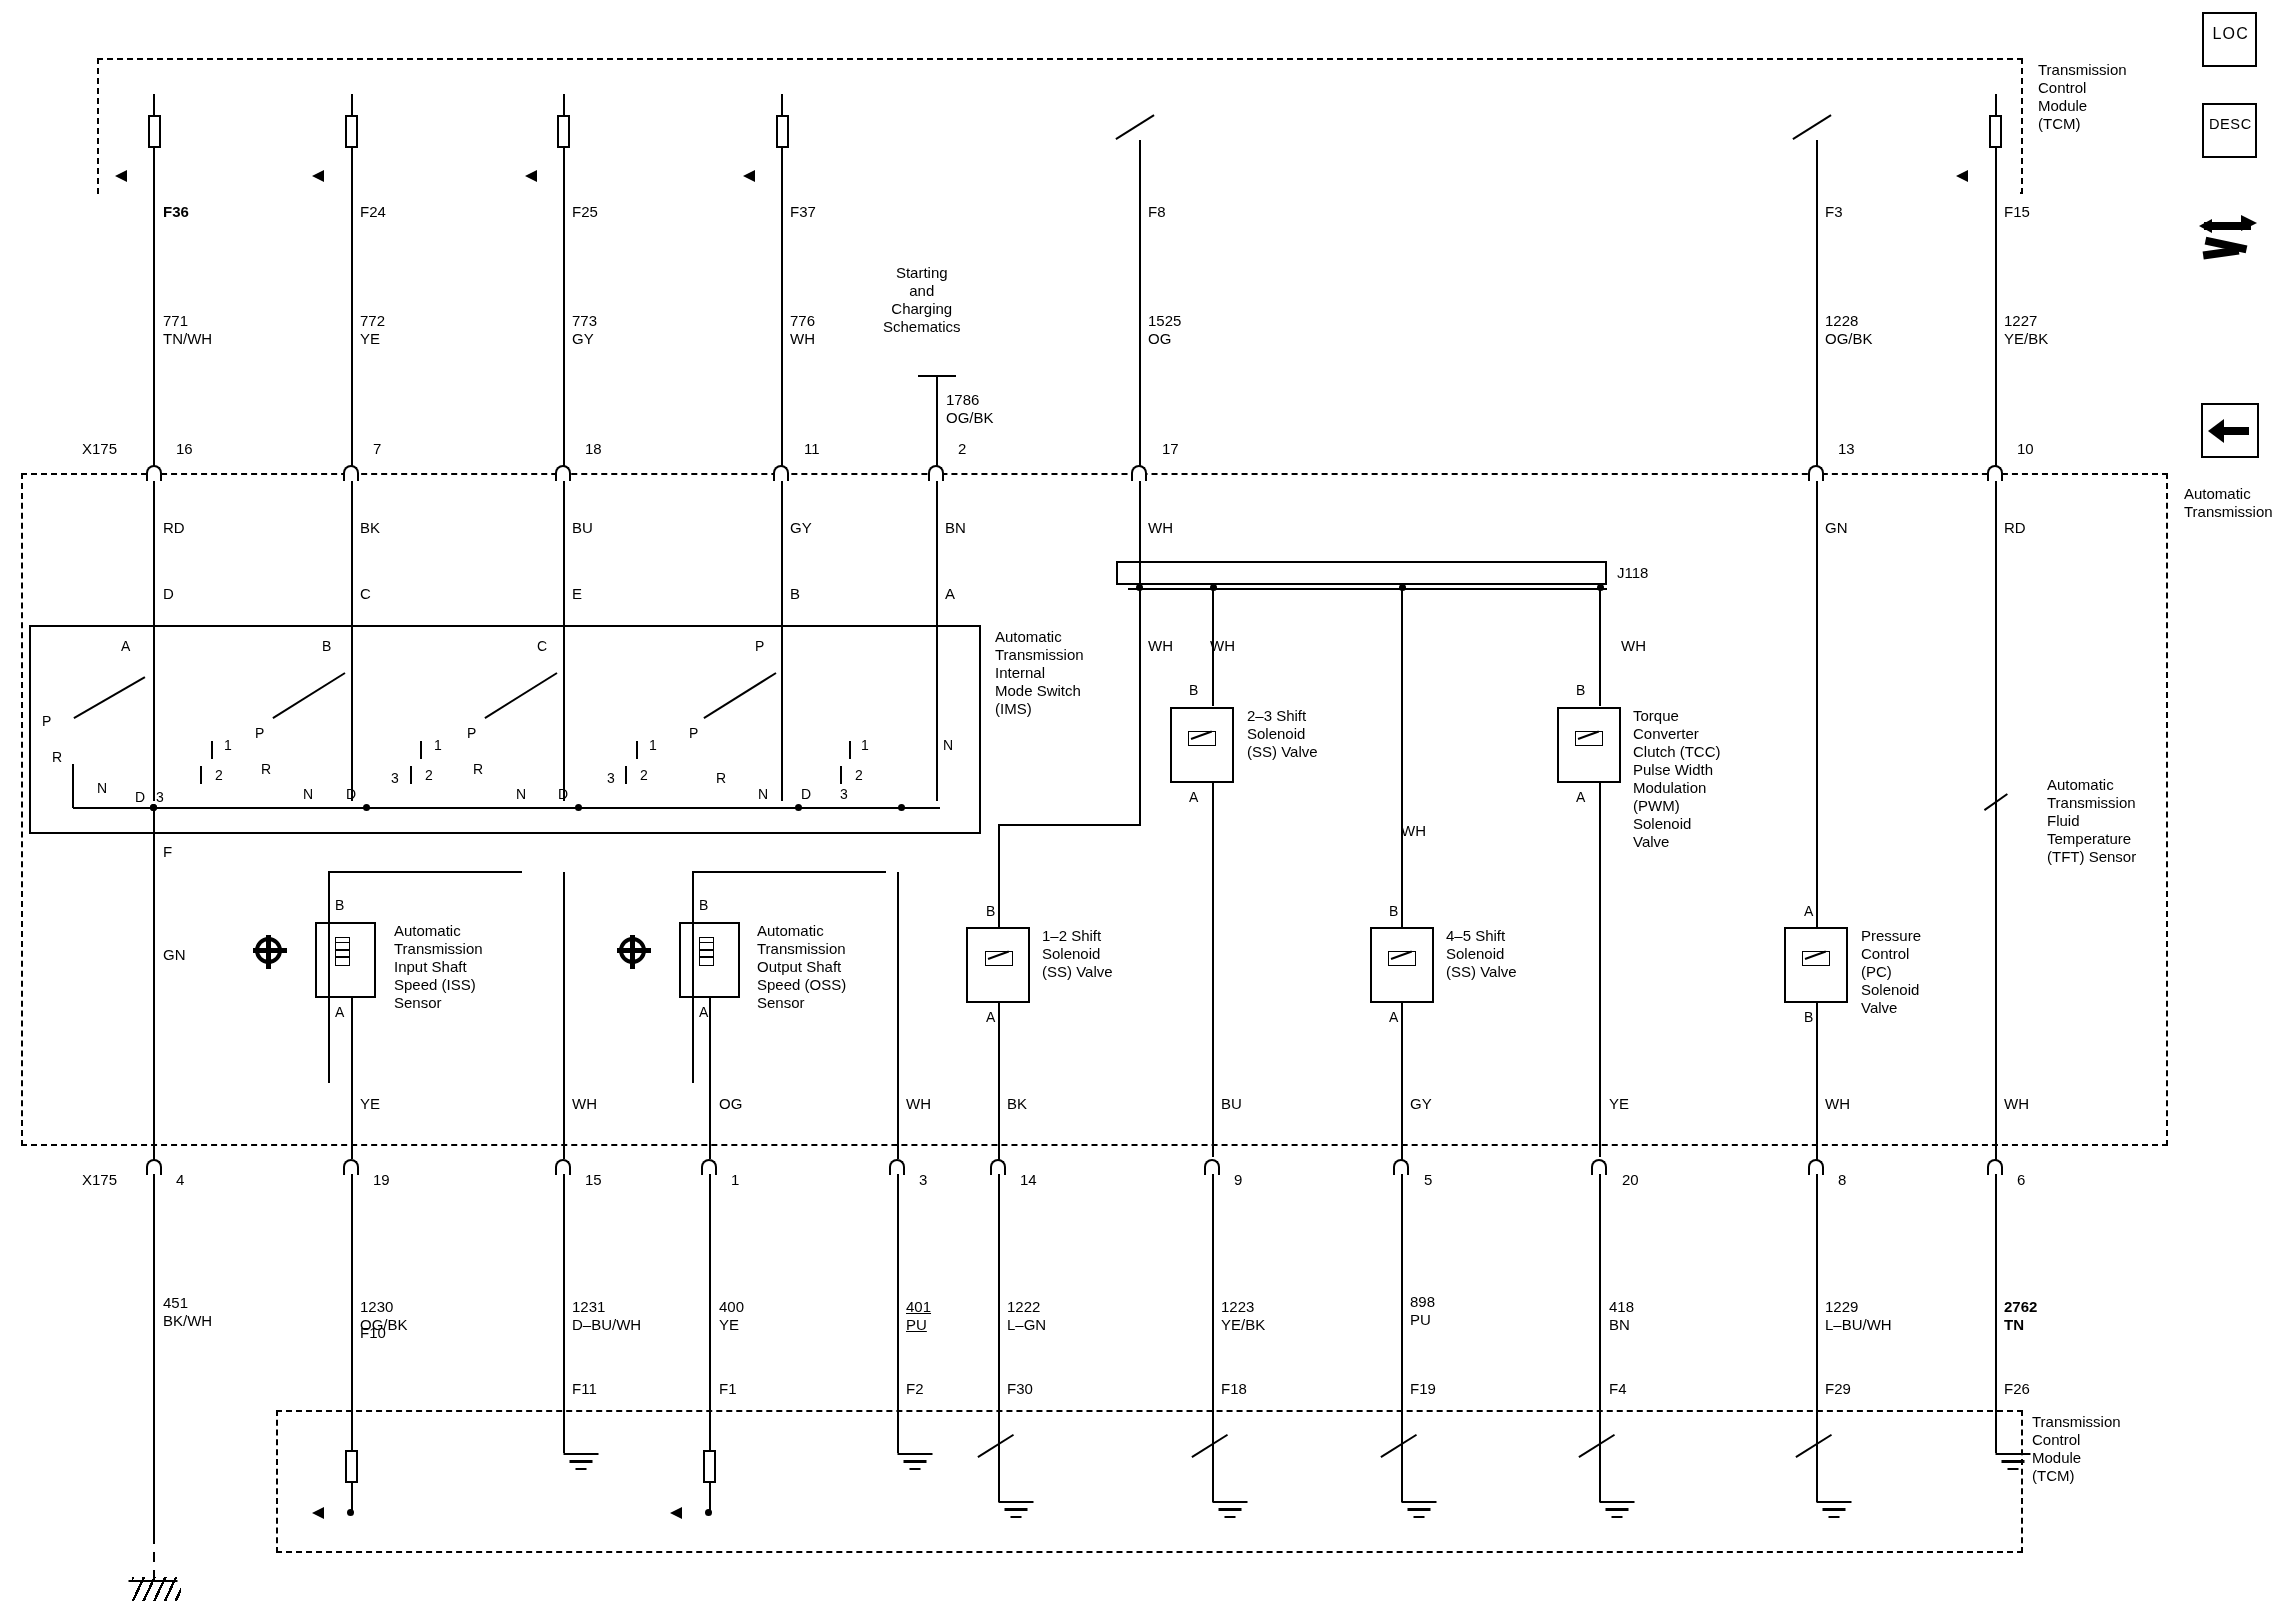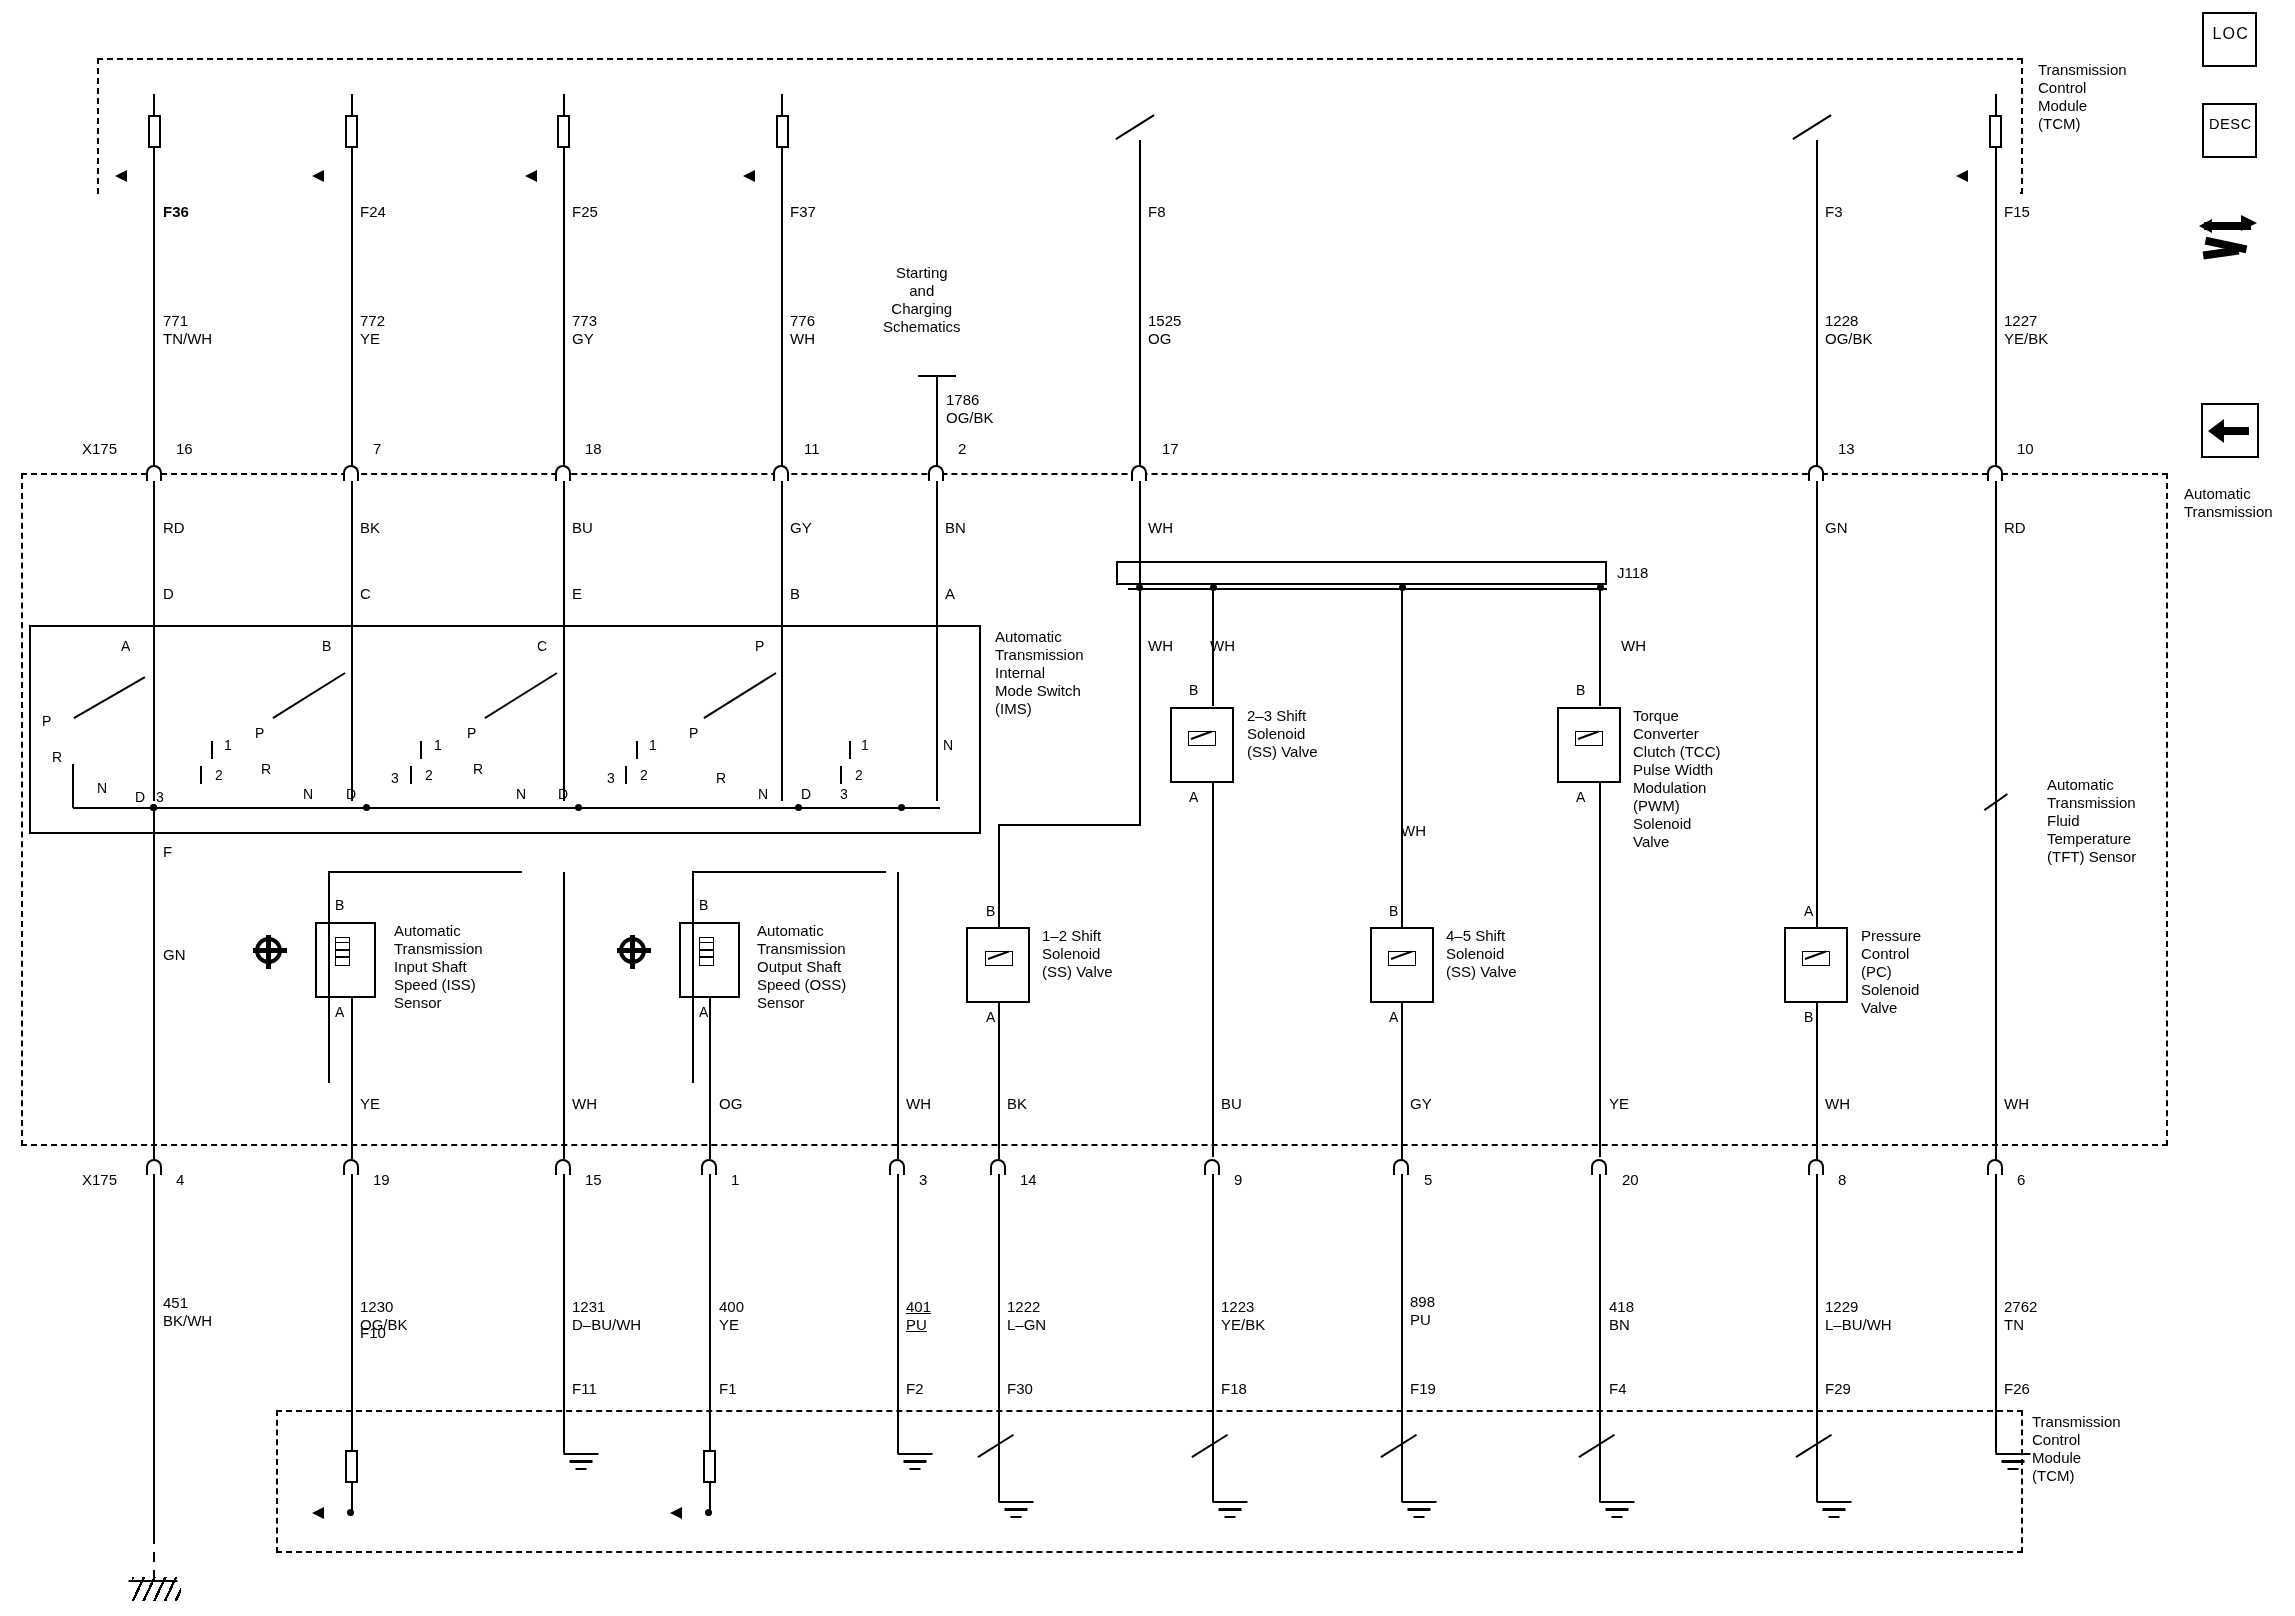--- a/index.html
+++ b/index.html
@@ -559,21 +559,21 @@
   <div class="lbl" style="left:1007px; top:1298px; white-space:pre-line;">1222
 L–GN</div>
   <div class="lbl" style="left:1221px; top:1298px; white-space:pre-line;">1223
 YE/BK</div>
   <div class="lbl" style="left:1410px; top:1293px; white-space:pre-line;">898
 PU</div>
   <div class="lbl" style="left:1609px; top:1298px; white-space:pre-line;">418
 BN</div>
   <div class="lbl" style="left:1825px; top:1298px; white-space:pre-line;">1229
 L–BU/WH</div>
-  <div class="lbl" style="left:2004px; top:1298px; white-space:pre-line;">2762
+  <div class="lbl" style="left:2004px; top:1298px; white-space:pre-line;font-weight:bold;">2762
 TN</div>
 
   <div class="lbl" style="left:360px; top:1324px;">F10</div>
   <div class="lbl" style="left:572px; top:1380px;">F11</div>
   <div class="lbl" style="left:719px; top:1380px;">F1</div>
   <div class="lbl" style="left:906px; top:1380px;">F2</div>
   <div class="lbl" style="left:1007px; top:1380px;">F30</div>
   <div class="lbl" style="left:1221px; top:1380px;">F18</div>
   <div class="lbl" style="left:1410px; top:1380px;">F19</div>
   <div class="lbl" style="left:1609px; top:1380px;">F4</div>

